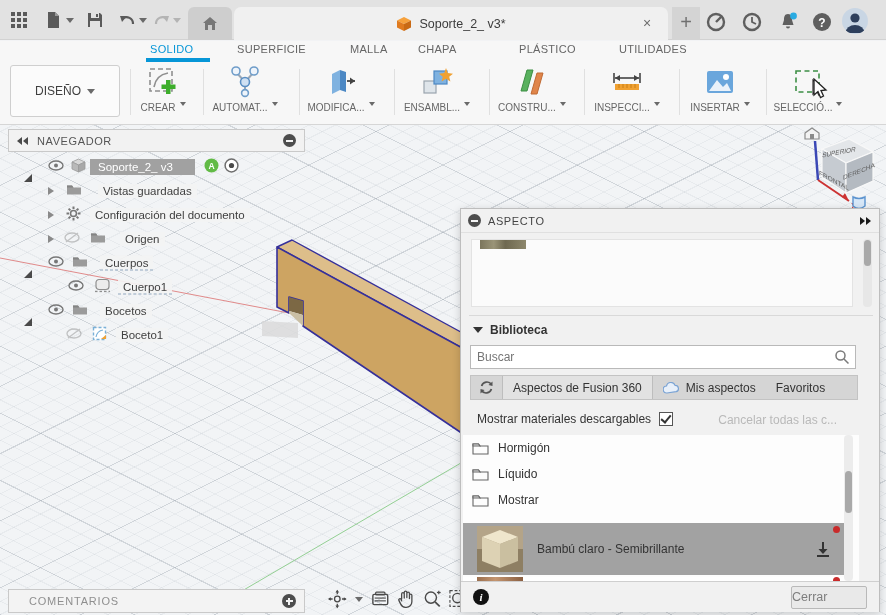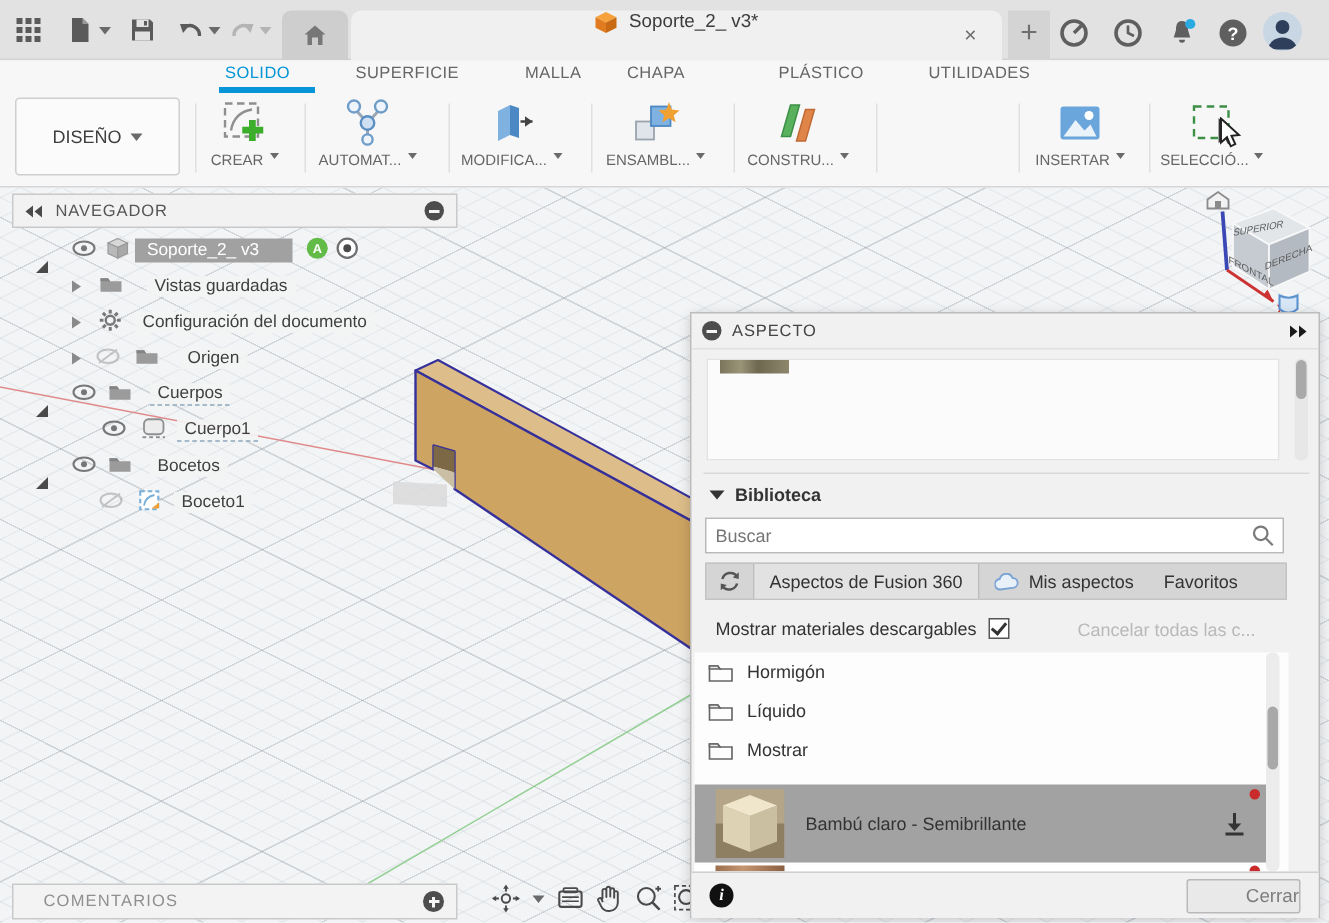--- a/index.html
+++ b/index.html
@@ -10,21 +10,21 @@
     background:#f2f3f5; font-size:12px; color:#444;
   }
   .abs { position:absolute; }
 
   
   #topbar { left:0; top:0; width:886px; height:40px; background:#e2e2e2; border-bottom:1px solid #d2d2d2; z-index:30; }
   .tb-icon { position:absolute; top:11px; width:18px; height:18px; color:#5a5a5a; }
   .caret { position:absolute; width:0; height:0; border-left:4px solid transparent; border-right:4px solid transparent; border-top:5px solid #6a6a6a; }
   .caret.light { border-top-color:#b4b4b4; }
   #home-tab { left:188px; top:7px; width:44px; height:33px; background:#cecece; border-radius:6px 6px 0 0; display:flex; align-items:center; justify-content:center; }
-  #doc-tab { left:234px; top:7px; width:434px; height:33px; background:#f0f0f0; border-radius:7px 7px 0 0; display:flex; justify-content:center; gap:7px; }
+  #doc-tab { left:234px; top:7px; width:434px; height:33px; background:#f0f0f0; border-radius:7px 7px 0 0; display:flex; align-items:center; justify-content:center; gap:7px; }
   #doc-tab .title { font-size:12.5px; color:#3c3c3c; }
   #doc-close { position:absolute; right:14px; top:9px; width:14px; height:14px; color:#6d6d6d; font-size:14px; line-height:14px; text-align:center; }
   #new-tab-btn { left:672px; top:7px; width:28px; height:33px; background:#d4d4d4; display:flex; align-items:center; justify-content:center; }
   #new-tab-btn span { font-size:20px; color:#707070; margin-top:-2px; }
   .status-icon { position:absolute; top:12px; width:20px; height:20px; }
   #avatar { left:842px; top:8px; width:26px; height:26px; border-radius:50%; background:#c9d6e4; overflow:hidden; }
 
   
   #ribbon { left:0; top:41px; width:886px; height:84px; background:#f7f7f7; border-bottom:1px solid #d6d6d6; z-index:30; }
   .rtab { position:absolute; top:2px; font-size:11px; color:#666; letter-spacing:.3px; }
@@ -97,21 +97,21 @@
   .folder-row { position:relative; height:26px; display:flex; align-items:center; gap:9px; padding-left:9px; }
   .folder-row .flabel { font-size:12px; color:#333; }
   #mat-selected { position:absolute; left:0; top:88px; width:381px; height:52px; background:#a2a2a2; display:flex; align-items:center; }
   #mat-selected .mlabel { font-size:12px; color:#333; margin-left:14px; flex:1; }
   #mat-thumb { width:46px; height:46px; margin-left:14px; }
   .red-dot { position:absolute; width:7px; height:7px; border-radius:50%; background:#c92b2b; }
   #mat-partial { position:absolute; left:0; top:142px; width:381px; height:4px; background:#fff; }
   #mat-partial .thumb2 { position:absolute; left:14px; top:0; width:46px; height:4px; background:linear-gradient(90deg,#9b6f4e,#c49570 40%,#8a5f41); }
   #aspect-footer { position:absolute; left:0; top:372px; width:418px; height:31px; background:#f1f1f1; border-top:1px solid #cfcfcf; }
   #info-icon { position:absolute; left:12px; top:7px; width:16px; height:16px; border-radius:50%; background:#111; color:#fff; font-size:11px; font-weight:bold; font-family:"Liberation Serif",serif; font-style:italic; text-align:center; line-height:16px; }
-  #close-btn { position:absolute; right:12px; top:4px; width:76px; height:23px; background:#e9e9e9; border:1px solid #b9b9b9; border-radius:2px; font-size:12.5px; color:#7d7d7d; text-align:right; line-height:21px; }
+  #close-btn { position:absolute; right:12px; top:4px; width:76px; height:23px; background:#e9e9e9; border:1px solid #b9b9b9; border-radius:2px; font-size:12.5px; color:#7d7d7d; text-align:left; line-height:21px; }
 
   
   #comments { left:8px; top:589px; width:297px; height:24px; background:#f3f3f3; border:1px solid #c9c9c9; display:flex; align-items:center; z-index:6; }
   #comments .txt { font-size:11px; letter-spacing:.8px; color:#8f8f8f; margin-left:20px; }
   .circle-plus { width:14px; height:14px; border-radius:50%; background:#4d4d4d; position:relative; }
   .circle-plus::before, .circle-plus::after { content:""; position:absolute; background:#f4f4f4; }
   .circle-plus::before { left:3.5px; top:6px; width:7px; height:2px; }
   .circle-plus::after { left:6px; top:3.5px; width:2px; height:7px; }
   #view-toolbar { left:328px; top:586px; width:140px; height:26px; z-index:6; display:flex; align-items:center; gap:8px; }
 
@@ -294,20 +294,41 @@
     <svg class="gicon" viewBox="0 0 34 34">
       <polygon points="6,26 12,5 18,5 12,26" fill="#59b15e" stroke="#3d8f45" stroke-width="1"></polygon>
       <polygon points="16,29 22,8 28,8 22,29" fill="#e0854a" stroke="#c06a33" stroke-width="1"></polygon>
     </svg>
     <div class="glabel">
         <span>CONSTRU...</span>
         <span class="caret"></span>
       </div>
   </div>
 
+  <div class="grp" style="left:581px">
+    <svg class="gicon" viewBox="0 0 34 34">
+      <line x1="4" y1="8" x2="4" y2="18" stroke="#444" stroke-width="1.6"></line>
+      <line x1="30" y1="8" x2="30" y2="18" stroke="#444" stroke-width="1.6"></line>
+      <line x1="5" y1="13" x2="29" y2="13" stroke="#444" stroke-width="1.6"></line>
+      <polygon points="5,13 10,10 10,16" fill="#444"></polygon>
+        <polygon points="29,13 24,10 24,16" fill="#444"></polygon>
+      <rect x="5" y="19" width="24" height="6" fill="#f0a132"></rect>
+      <g stroke="#c97e14" stroke-width="1">
+          <line x1="9" y1="19" x2="9" y2="23"></line>
+          <line x1="13" y1="19" x2="13" y2="23"></line>
+          <line x1="17" y1="19" x2="17" y2="23"></line>
+          <line x1="21" y1="19" x2="21" y2="23"></line>
+          <line x1="25" y1="19" x2="25" y2="23"></line>
+        </g>
+    </svg>
+    <div class="glabel">
+        <span>INSPECCI...</span>
+        <span class="caret"></span>
+      </div>
+  </div>
 
   <div class="grp" style="left:674px">
     <svg class="gicon" viewBox="0 0 34 34">
       <rect x="4" y="6" width="26" height="22" rx="2" fill="#6aa6dc"></rect>
       <circle cx="23" cy="12" r="3" fill="#fff"></circle>
       <path d="M6 26 L14 15 L20 22 L24 18 L28 26 Z" fill="#eaf2fa"></path>
     </svg>
     <div class="glabel">
         <span>INSERTAR</span>
         <span class="caret"></span>

